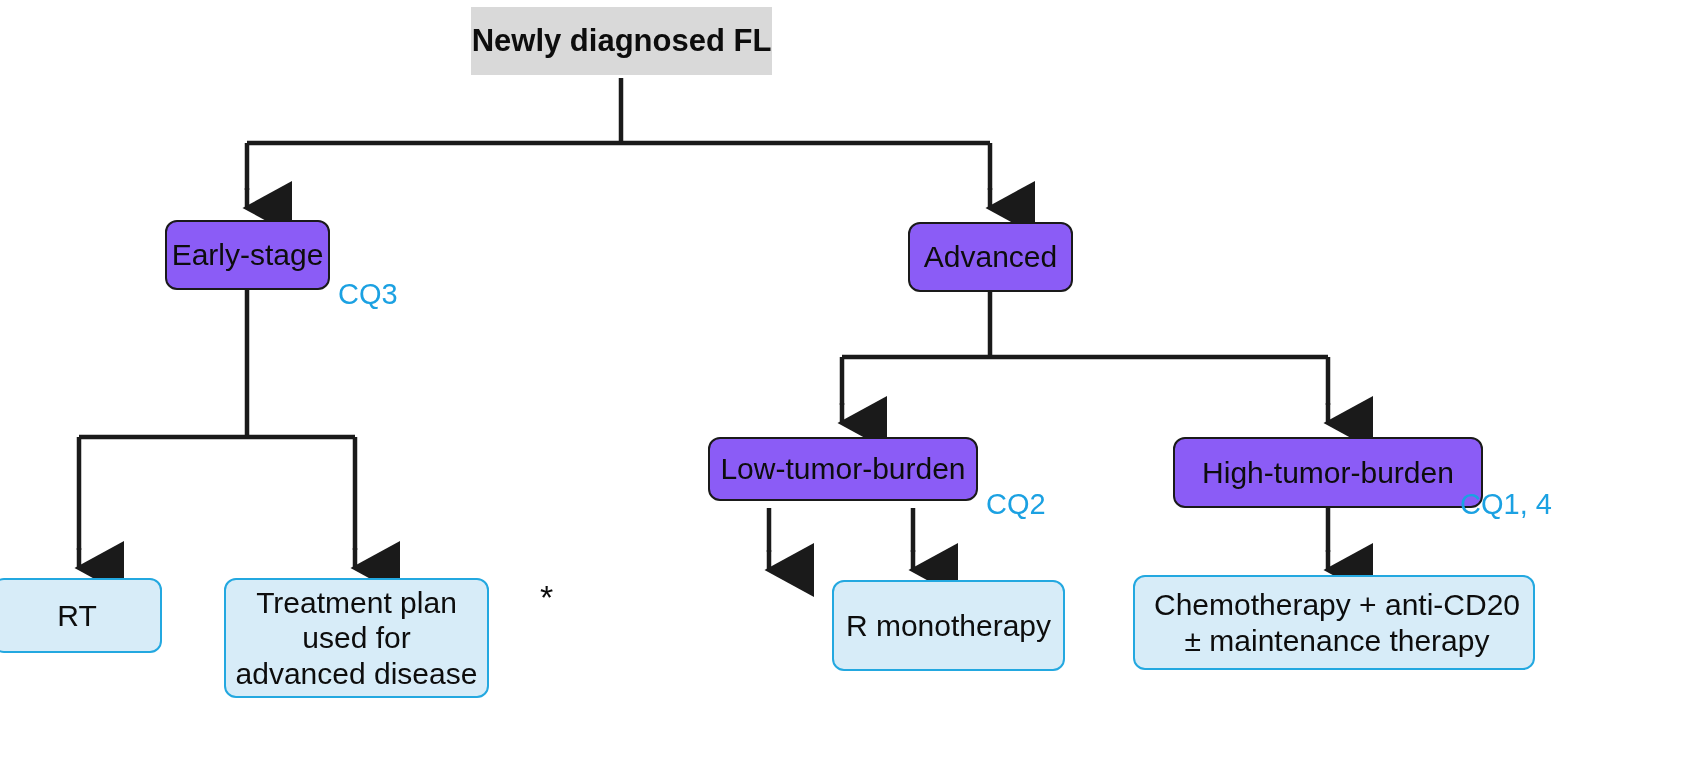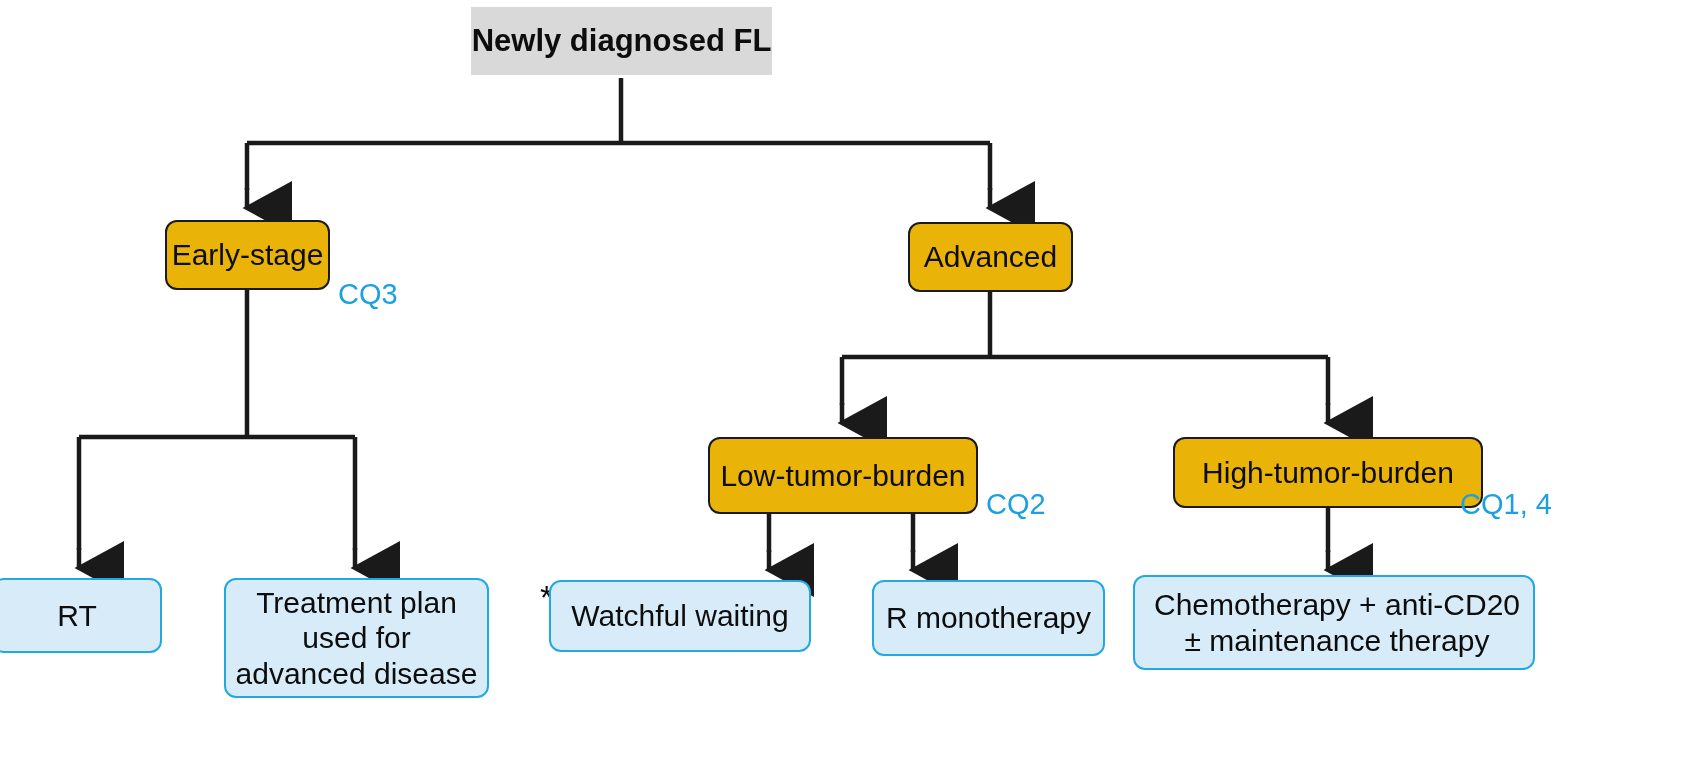--- a/index.html
+++ b/index.html
@@ -37,21 +37,21 @@
     white-space: pre-line;
   }
   .node.root {
     background: #d9d9d9;
     border: 0;
     border-radius: 0;
     font-size: 31px;
     font-weight: bold;
   }
   .node.gray {
-    background: #eab308;
+    background: #8b5cf6;
     border: 2.5px solid #1a1a1a;
     border-radius: 12px;
     font-size: 30px;
   }
   .node.blue {
     background: #d7ecf8;
     border: 2.5px solid #23a8e0;
     border-radius: 12px;
     font-size: 30px;
   }
@@ -114,36 +114,35 @@
   </svg>
 
   <div class="node root" style="left:471px; top:7px; width:301px; height:68px;">Newly diagnosed FL</div>
 
   <div class="node gray" style="left:165px; top:220px; width:165px; height:70px;">Early-stage</div>
 
   <div class="node gray" style="left:908px; top:222px; width:165px; height:70px;">Advanced</div>
 
   <span class="cq" style="left:338px; top:266px;margin-top:12px;">CQ3</span>
 
-  <div class="node gray" style="left:708px; top:437px; width:270px; height:77px;">Low-tumor-burden</div>
+  <div class="node gray" style="left:708px; top:437px; width:270px; height:64px;">Low-tumor-burden</div>
 
   <div class="node gray" style="left:1160px; top:437px; width:310px; height:71px;margin-left:13px;">High-tumor-burden</div>
 
   <span class="cq" style="left:986px; top:488px;">CQ2</span>
 
   <span class="cq" style="left:1460px; top:488px;">CQ1, 4</span>
 
   <div class="node blue" style="left:-8px; top:578px; width:170px; height:75px;">RT</div>
 
   <div class="node blue" style="left:224px; top:578px; width:265px; height:120px;">Treatment plan
 used for
 advanced disease</div>
 
   <span class="footnote" style="left:540px; top:580px;">*</span>
 
-  <div class="node blue" style="left:549px; top:580px; width:262px; height:72px;">Watchful waiting</div>
 
-  <div class="node blue" style="left:872px; top:580px; width:233px; height:76px;">R monotherapy</div>
+  <div class="node blue" style="left:832px; top:580px; width:233px; height:91px;">R monotherapy</div>
 
   <div class="node blue" style="left:1133px; top:575px; width:402px; height:95px;padding-left:6px;">Chemotherapy + anti-CD20
 ±  maintenance therapy</div>
 
 </div>
 
 </body></html>

